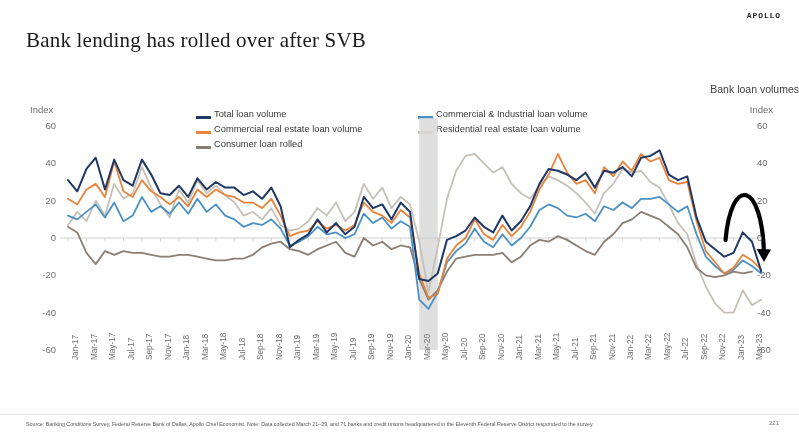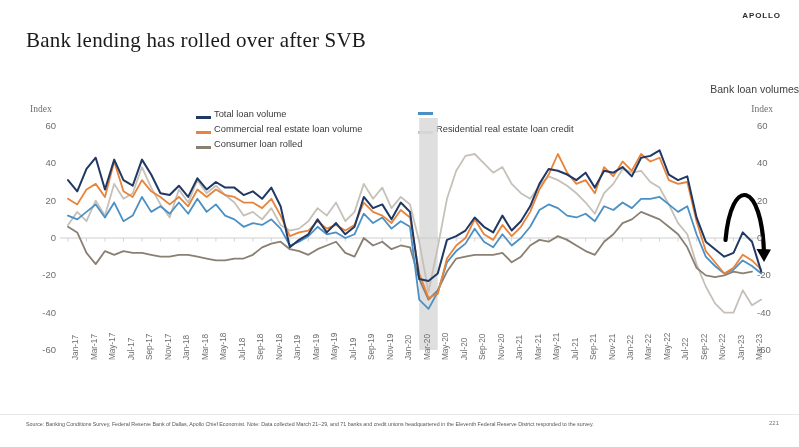--- a/index.html
+++ b/index.html
@@ -11,21 +11,21 @@
     overflow: hidden;
   }
   #page {
     position: relative;
     width: 799px; height: 447px;
     background: #ffffff;
   }
   #apollo-logo {
     position: absolute;
     right: 18px; top: 11px;
-    font-family: Liberation Sans, sans-serif;
+    font-family: Liberation Mono, monospace;
     font-size: 8px;
     font-weight: bold;
     letter-spacing: 0.9px;
     color: #2b2b2b;
   }
   #slide-title {
     position: absolute;
     left: 26px; top: 28px;
     font-family: "Liberation Serif", serif;
     font-size: 21px;
@@ -38,21 +38,20 @@
     left: 0; right: 0; top: 83px;
     text-align: right;
     font-size: 10.5px;
     color: #404040;
   }
   .axis-unit {
     position: absolute;
     top: 104px;
     font-size: 9.5px;
     color: #6e6e6e;
-    font-family: Liberation Serif, serif;
   }
   #axis-unit-left { left: 30px; }
   #axis-unit-right { right: 26px; }
 
   
   #legend {
     position: absolute;
     left: 196px; top: 106px;
     width: 420px;
     display: grid;
@@ -136,28 +135,29 @@
   <div class="axis-unit" id="axis-unit-left">Index</div>
   <div class="axis-unit" id="axis-unit-right">Index</div>
 
   <div id="legend">
       <div class="legend-item">
         <span class="legend-swatch" style="background: rgb(31, 56, 100);"></span>
         <span>Total loan volume</span>
       </div>
       <div class="legend-item">
         <span class="legend-swatch" style="background: rgb(74, 144, 196);"></span>
+        <span>Commercial &amp; Industrial loan volume</span>
       </div>
       <div class="legend-item">
         <span class="legend-swatch" style="background: rgb(232, 131, 58);"></span>
         <span>Commercial real estate loan volume</span>
       </div>
       <div class="legend-item">
         <span class="legend-swatch" style="background: rgb(198, 193, 184);"></span>
-        <span>Residential real estate loan credit</span>
+        <span>Residential real estate loan volume</span>
       </div>
       <div class="legend-item">
         <span class="legend-swatch" style="background: rgb(138, 127, 115);"></span>
         <span>Consumer loan rolled</span>
       </div>
     </div>
 
   <div id="plot-wrap">
     <svg id="plot-svg" width="799" height="240" viewBox="0 0 799 240">
         <rect x="419.2432432432432" y="0" width="18.486486486486513" height="232" fill="#d9d9d9" opacity="0.85"></rect>

